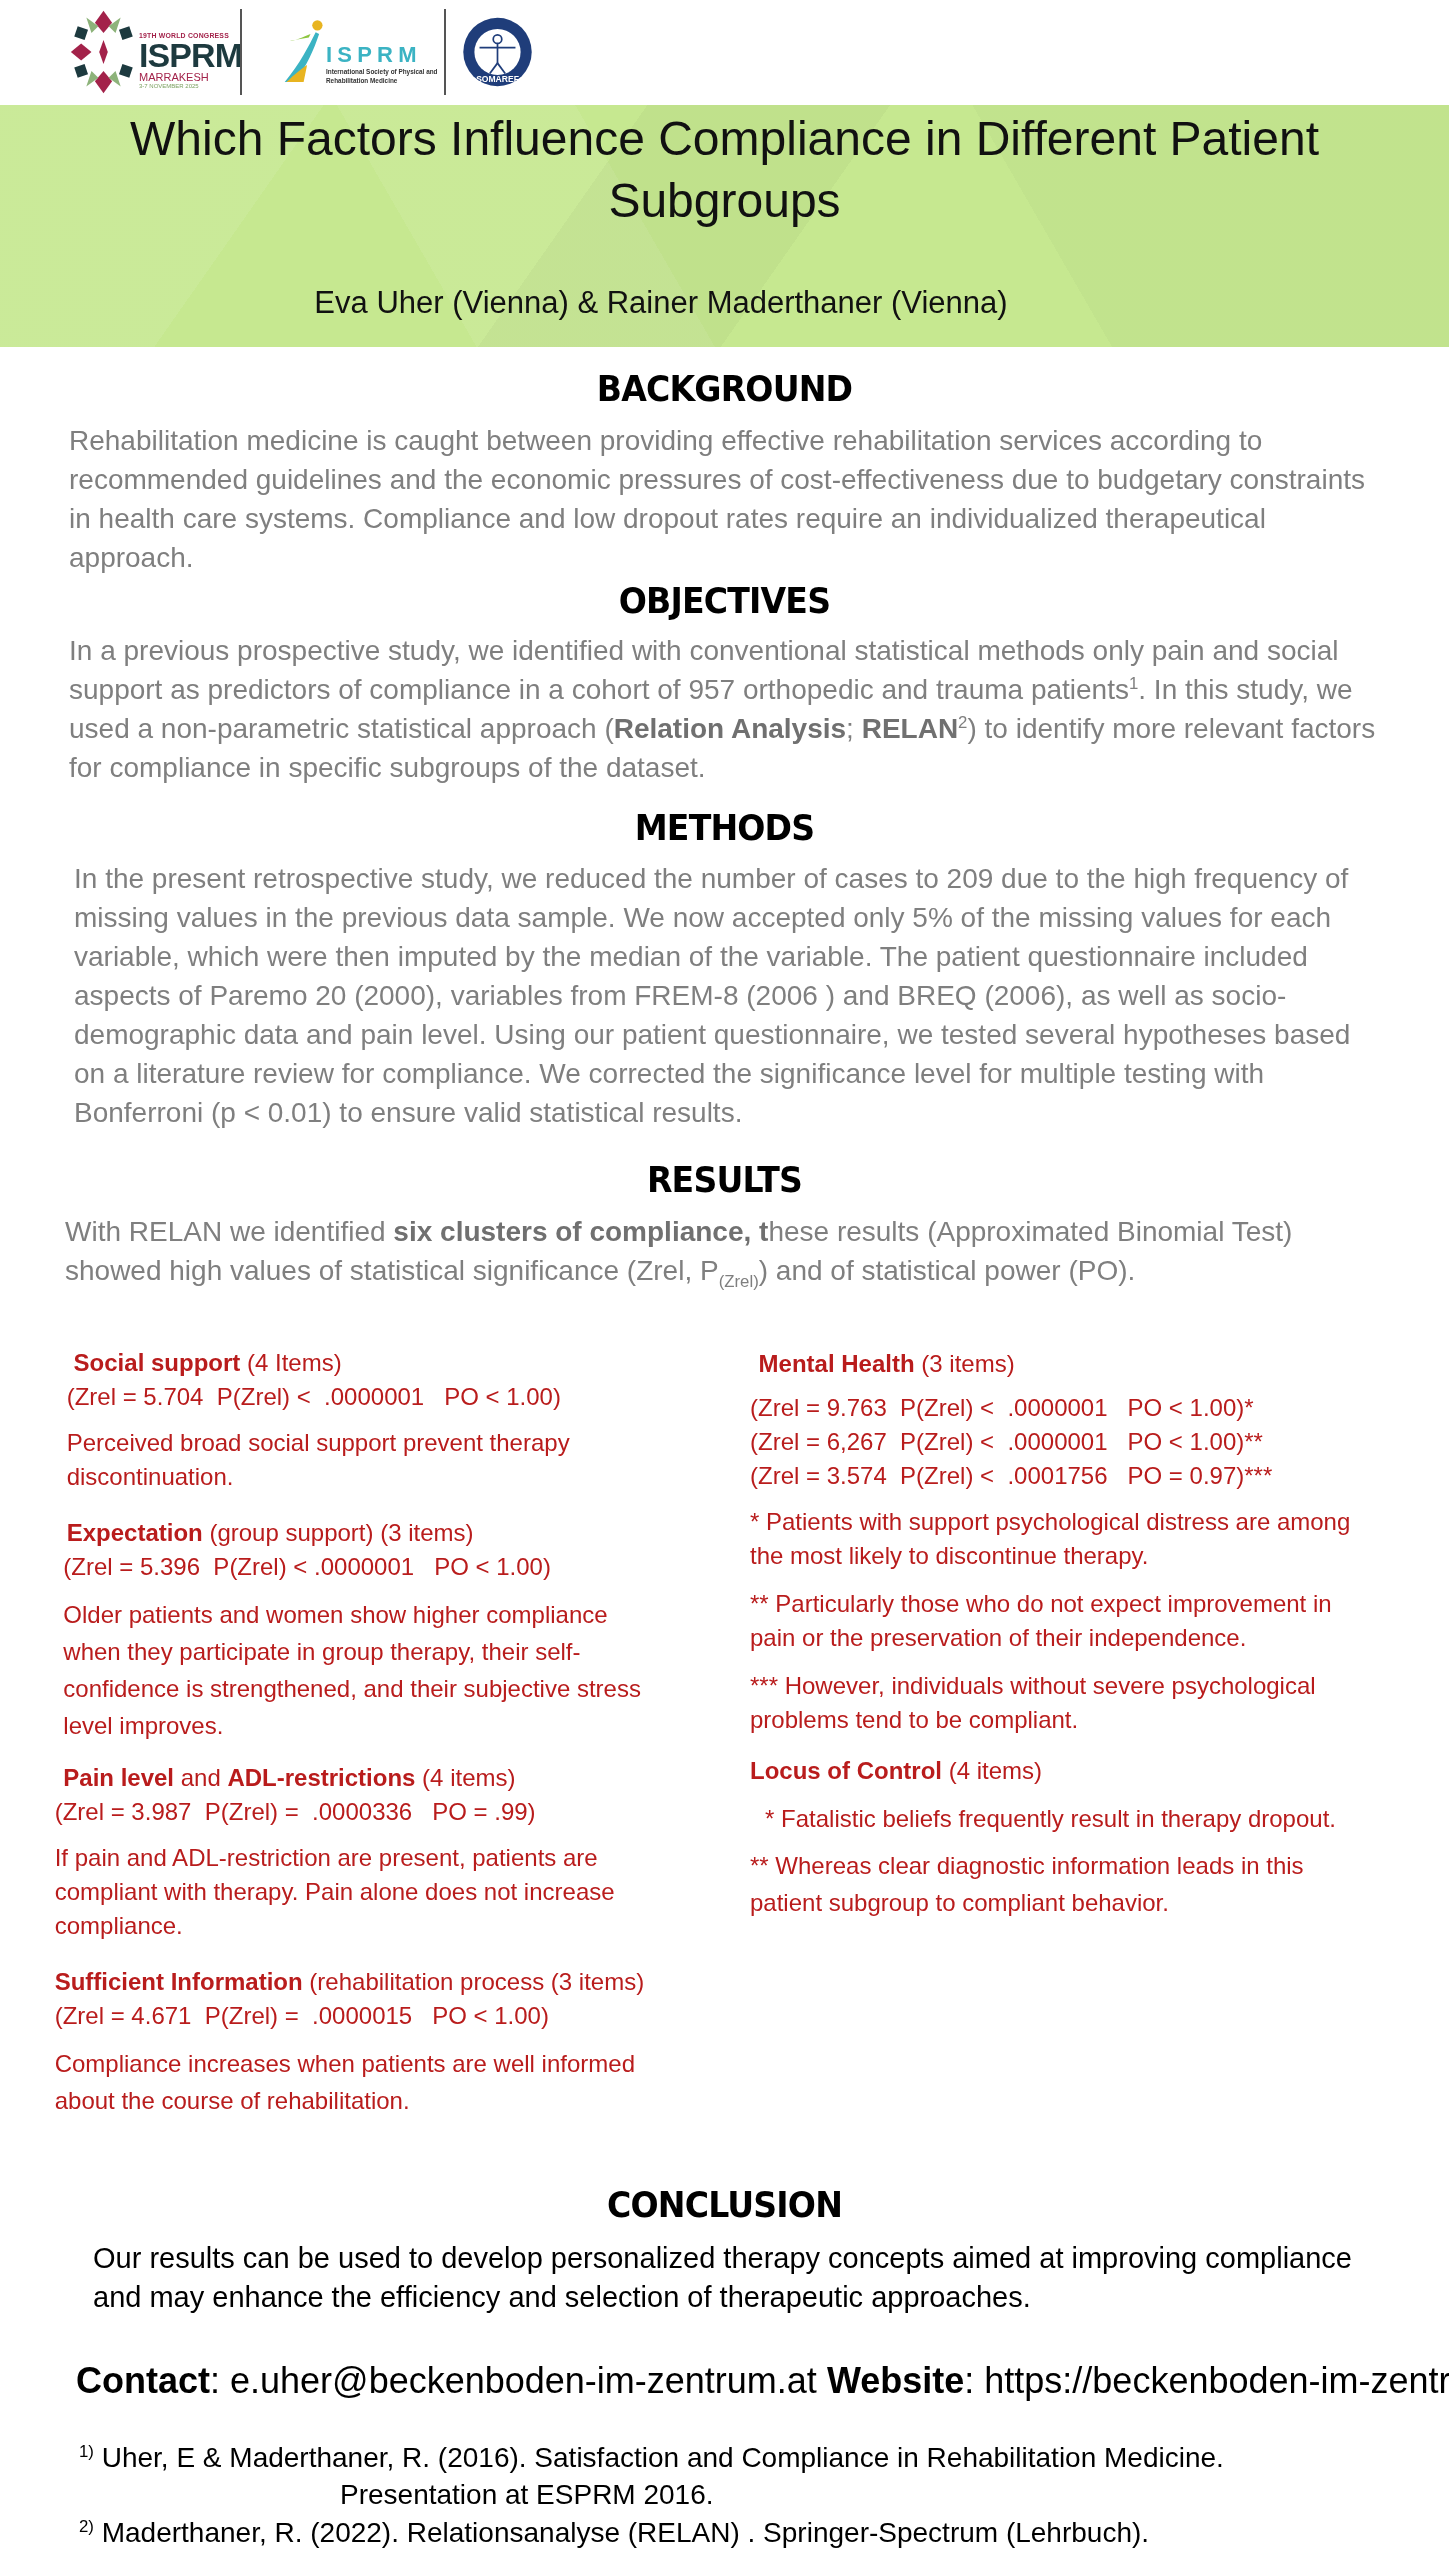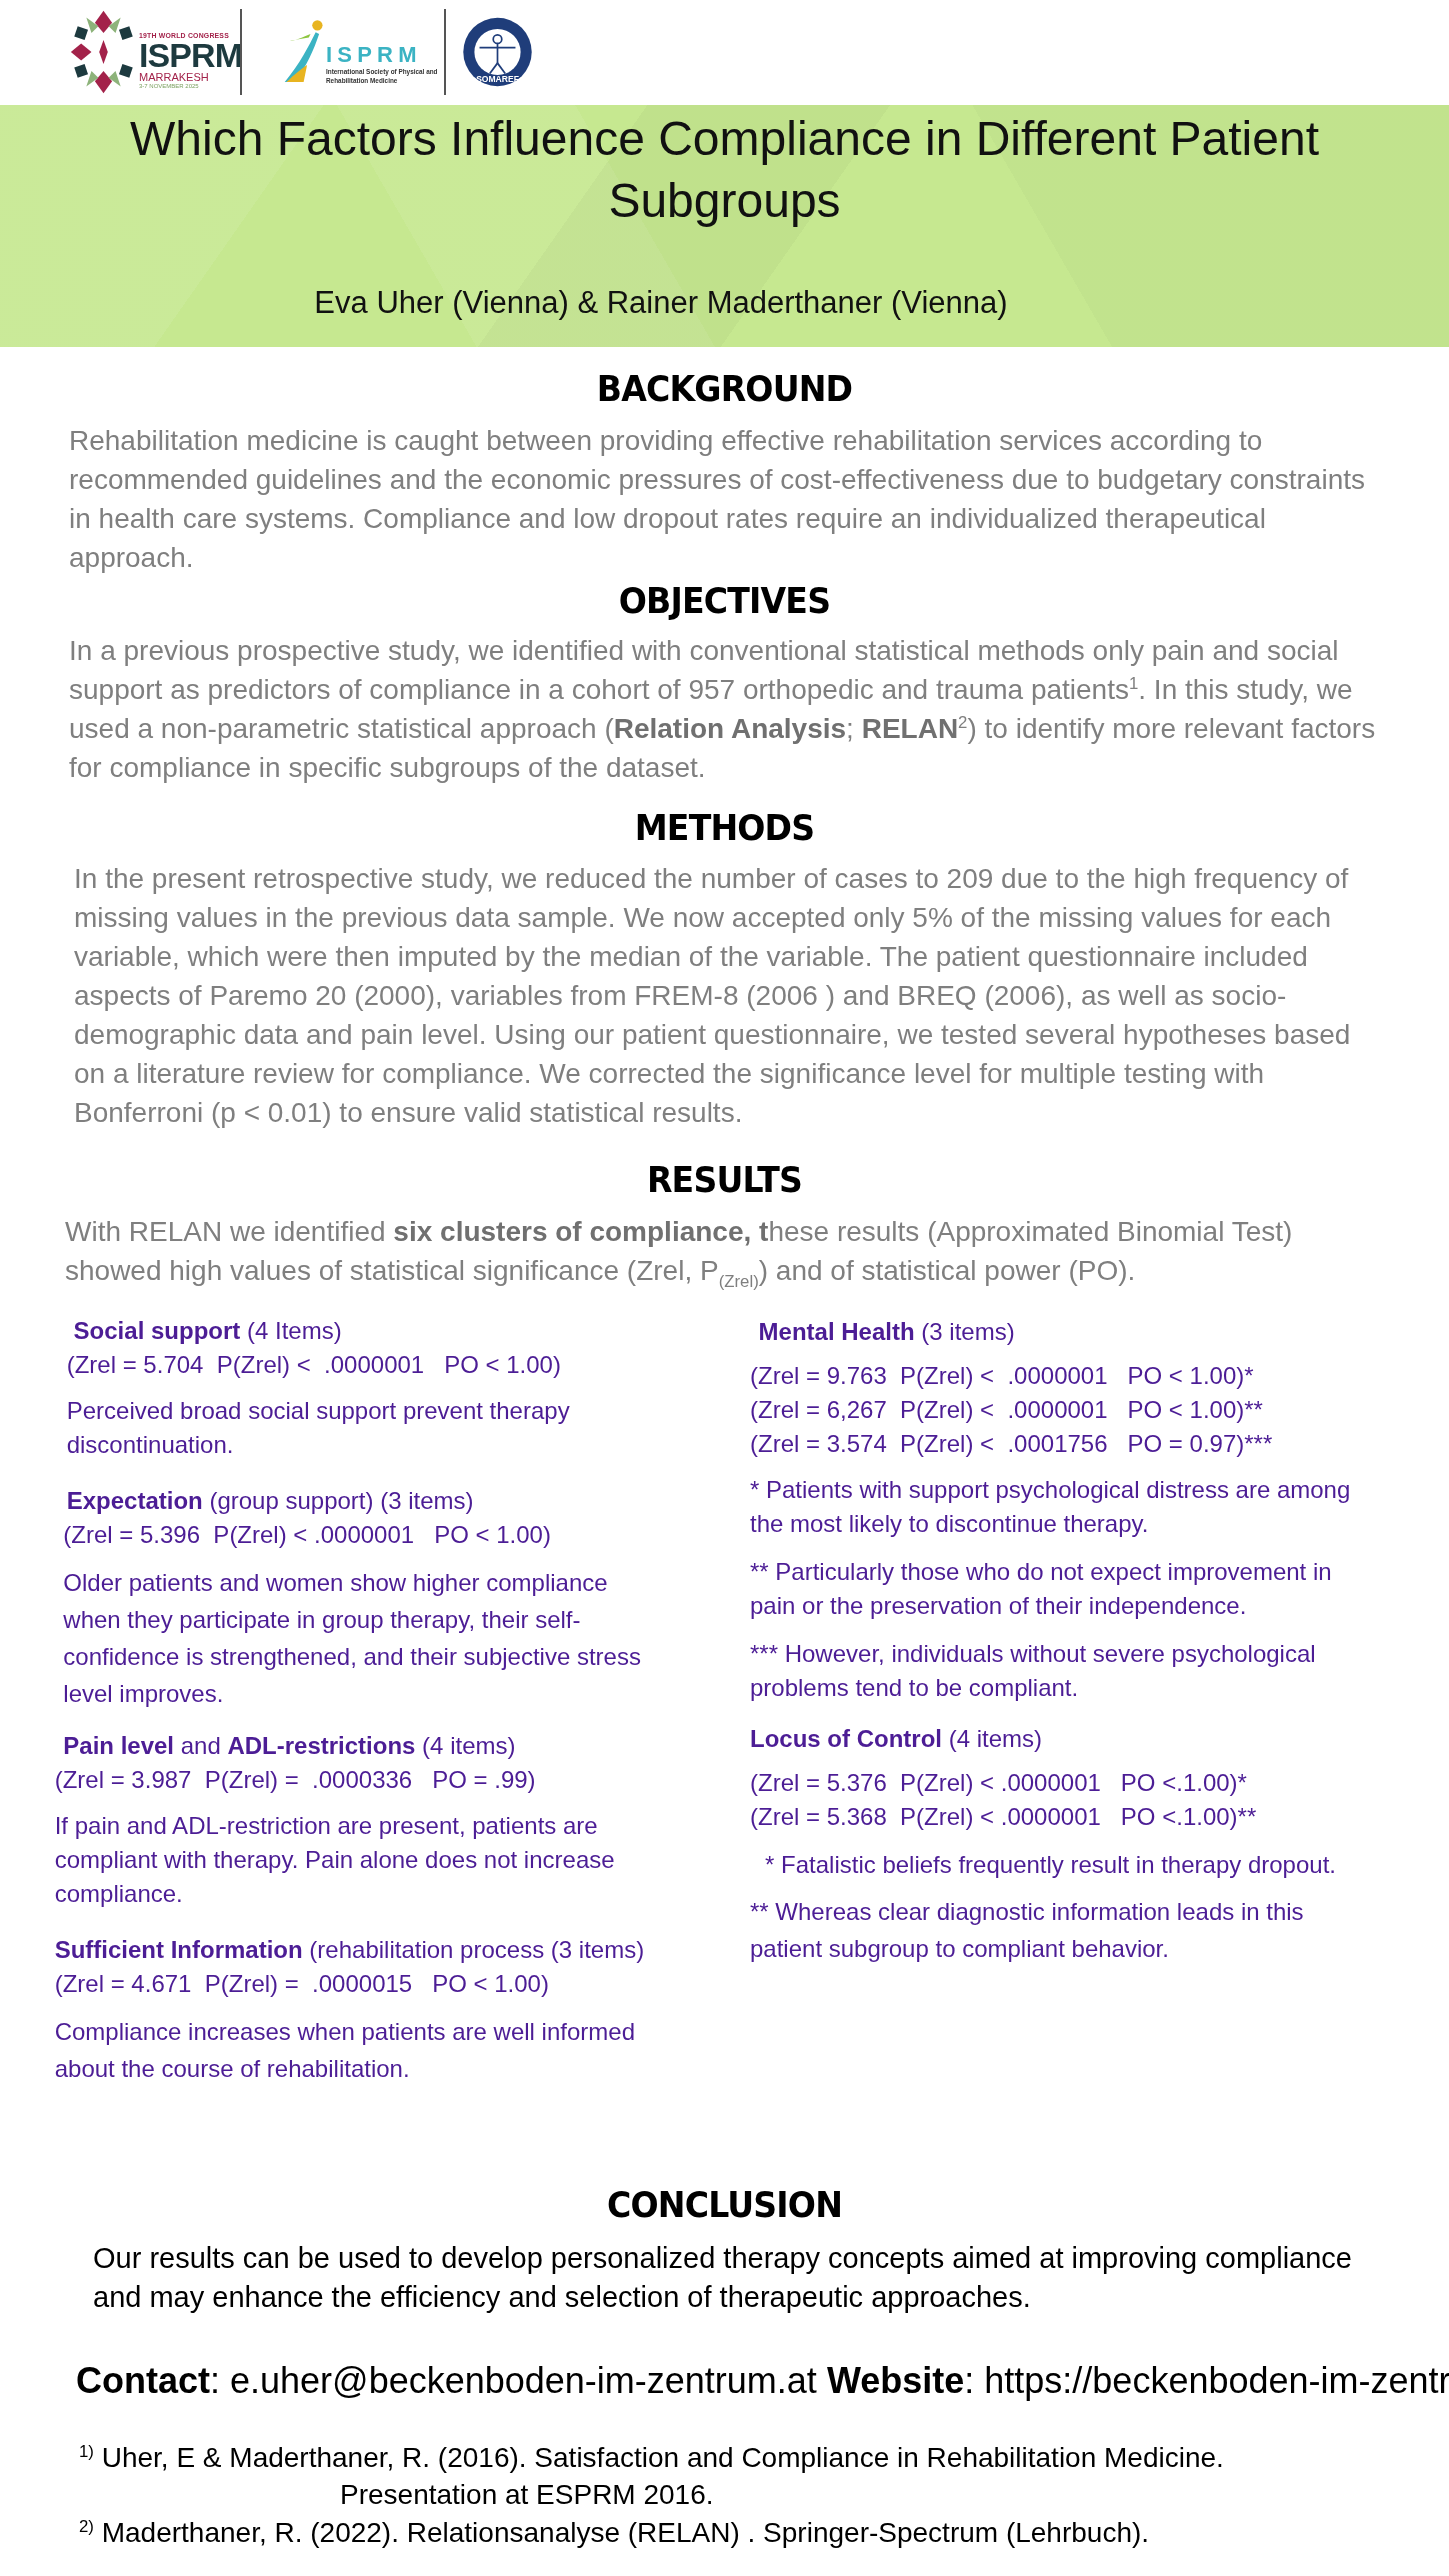--- a/index.html
+++ b/index.html
@@ -36,21 +36,21 @@
   
   .sec-title { position: absolute; left: 0; width: 1449px; text-align: center;
                font-family: "DejaVu Sans", sans-serif; font-weight: bold; font-size: 36px;
                letter-spacing: -0.9px; color: #000; transform: scaleX(0.92); }
   .grey-para { position: absolute; color: #7f7f7f; font-size: 28px; line-height: 39px; }
   .grey-para b { color: #707070; }
   sup { font-size: 60%; line-height: 0; }
   sub { font-size: 60%; line-height: 0; }
 
   
-  .col { position: absolute; font-size: 24px; line-height: 34px; color: #4c1d95; }
+  .col { position: absolute; font-size: 24px; line-height: 34px; color: #b91c1c; margin-top: 32px; }
   .col .stat { white-space: pre; }
   .left-col { left: 53px; top: 1314px; width: 653px; }
   .right-col { left: 750px; top: 1315px; width: 653px; }
 
   .concl-text { position: absolute; left: 93px; top: 2239px; width: 1288px; font-size: 29px; line-height: 39px; color: #000; }
   .contact { position: absolute; left: 76px; top: 2360px; width: 1374px; font-size: 36px; color: #000; white-space: pre; }
   .ref { position: absolute; font-size: 28px; line-height: 38px; color: #000; white-space: pre; }
 </style>
 </head>
 <body>
@@ -163,24 +163,20 @@
     <div class="stat">(Zrel = 6,267  P(Zrel) &lt;  .0000001   PO &lt; 1.00)**</div>
     <div class="stat">(Zrel = 3.574  P(Zrel) &lt;  .0001756   PO = 0.97)***</div>
   </div>
   <div style="margin-top:12px; width:618px;">* Patients with support psychological distress are among the most likely to discontinue therapy.</div>
   <div style="margin-top:13.7px; width:601px;">** Particularly those who do not expect improvement in pain or the preservation of their independence.</div>
   <div style="margin-top:13.7px; width:601px;">*** However, individuals without severe psychological problems tend to be compliant.</div>
 
   <div style="margin-top:17px">
     <div><b>Locus of Control</b><span> (4 items)</span></div>
   </div>
-  <div style="margin-top:10.3px">
-    <div class="stat">(Zrel = 5.376  P(Zrel) &lt; .0000001   PO &lt;.1.00)*</div>
-    <div class="stat">(Zrel = 5.368  P(Zrel) &lt; .0000001   PO &lt;.1.00)**</div>
-  </div>
   <div style="margin-top:12px; width:601px; line-height:37px;text-align:center;">* Fatalistic beliefs frequently result in therapy dropout.</div>
   <div style="margin-top:10.3px; width:601px; line-height:37px;">** Whereas clear diagnostic information leads in this patient subgroup to compliant behavior.</div>
 </div>
 
 <div class="sec-title" style="top:2184px">CONCLUSION</div>
 <div class="concl-text">Our results can be used to develop personalized therapy concepts aimed at improving compliance and may enhance the efficiency and selection of therapeutic approaches.</div>
 
 <div class="contact"><b>Contact</b>: <span>e.uher@beckenboden-im-zentrum.at</span> <b>Website</b>: <span>https://beckenboden-im-zentrum.at</span></div>
 
 <div class="ref" style="left:79px; top:2439px;"><sup>1)</sup> <span>Uher, E &amp; Maderthaner, R. (2016). Satisfaction and Compliance in Rehabilitation Medicine.</span></div>

